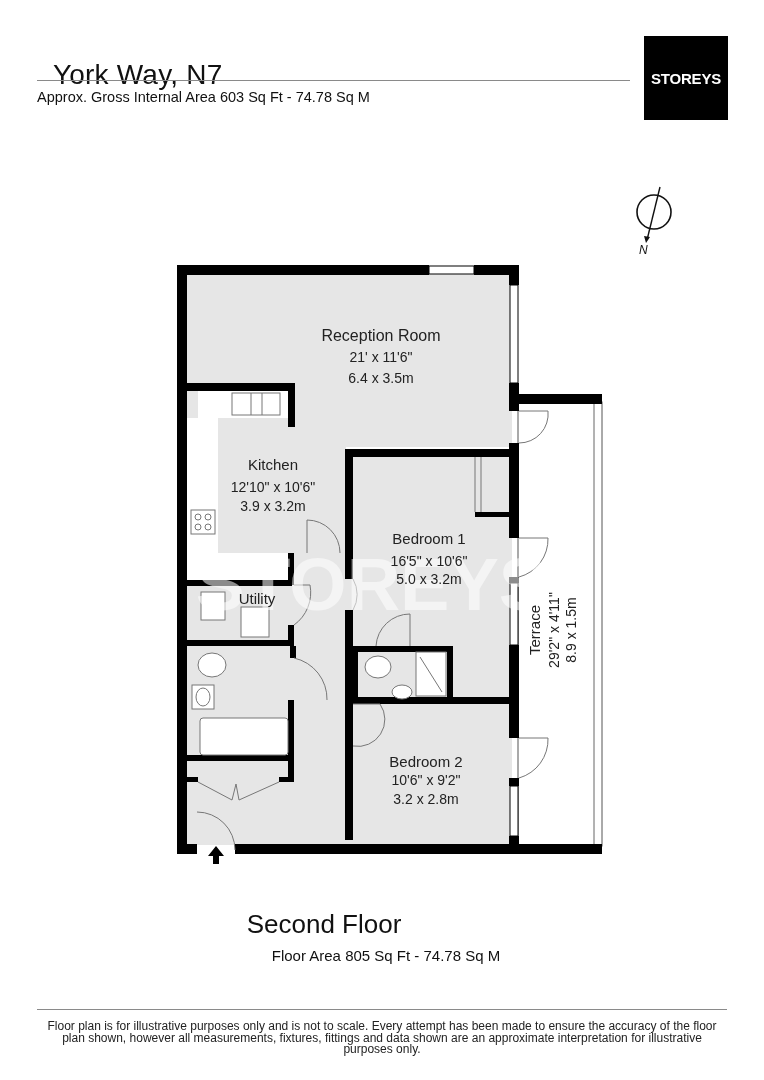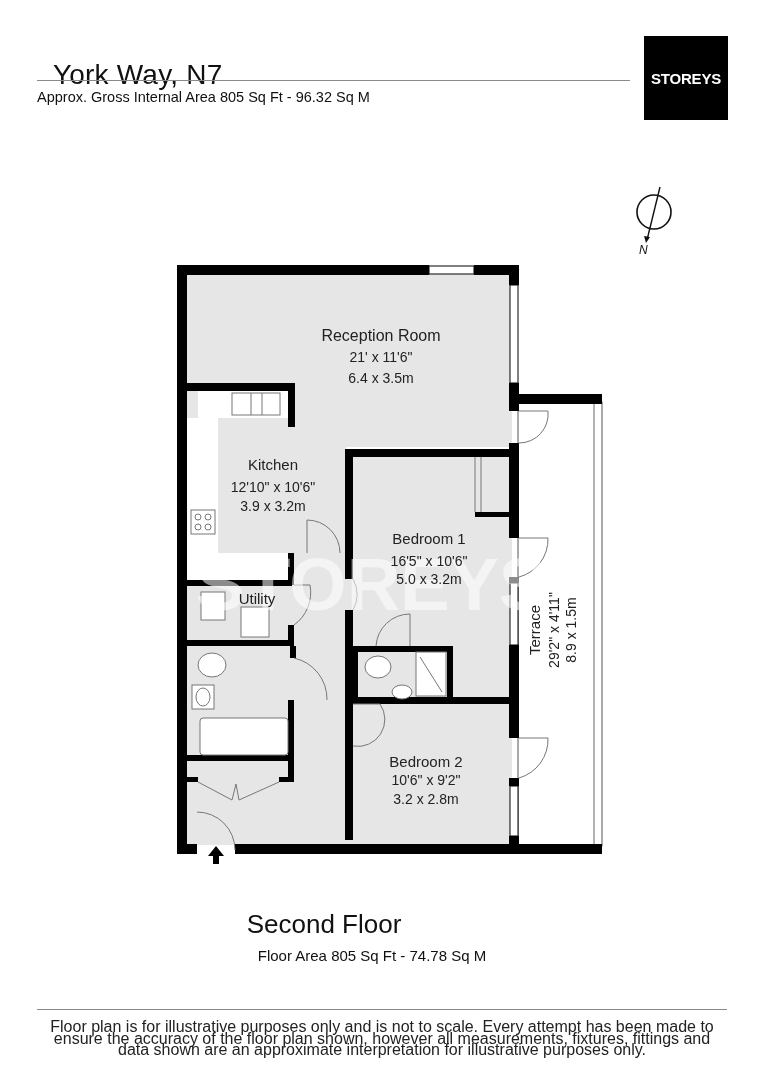--- a/index.html
+++ b/index.html
@@ -5,30 +5,30 @@
   html, body { margin: 0; padding: 0; background: #ffffff; }
   body { width: 764px; height: 1080px; position: relative; overflow: hidden;
          font-family: "Liberation Sans", "DejaVu Sans", sans-serif; color: #111; }
   .title { position: absolute; left: 37px; top: 42px; font-size: 28px; line-height: 34px; margin: 16px; font-weight: normal; letter-spacing: 0.2px; }
   .title-rule { position: absolute; left: 37px; top: 80px; width: 593px; height: 1px; background: #8a8a8a; }
   .subtitle { position: absolute; left: 37px; top: 88px; font-size: 14.5px; line-height: 18px; }
   .logo { position: absolute; left: 644px; top: 36px; width: 84px; height: 84px; background: #000; color: #fff;
           display: flex; align-items: center; justify-content: center; font-weight: bold; font-size: 15px; letter-spacing: -0.2px; }
   .plan { position: absolute; left: 0; top: 0; }
   .floor-name { position: absolute; left: 0; width: 648px; top: 908px; text-align: center; font-size: 26px; line-height: 32px; }
-  .floor-area { position: absolute; left: 0; width: 656px; top: 946px; text-align: center; font-size: 15px; line-height: 20px; padding-left: 44px; }
+  .floor-area { position: absolute; left: 14px; width: 656px; top: 946px; text-align: center; font-size: 15px; line-height: 20px; padding-left: 44px; }
   .footer-rule { position: absolute; left: 37px; top: 1009px; width: 690px; height: 1px; background: #8a8a8a; }
-  .disclaimer { position: absolute; left: 40px; width: 684px; top: 1021px; text-align: center; font-size: 16px; line-height: 11.5px; color: #222; }
+  .disclaimer { position: absolute; left: 40px; width: 684px; top: 1021px; text-align: center; font-size: 12px; line-height: 11.5px; color: #222; }
 </style>
 </head>
 <body>
 
 <h1 class="title">York Way, N7</h1>
 <div class="title-rule"></div>
-<div class="subtitle">Approx. Gross Internal Area 805 Sq Ft - 96.32 Sq M</div>
+<div class="subtitle">Approx. Gross Internal Area 603 Sq Ft - 74.78 Sq M</div>
 <div class="logo">
     <span>STOREYS</span>
   </div>
 
 <svg class="plan" width="764" height="900" viewBox="0 0 764 900" xmlns="http://www.w3.org/2000/svg">
 
   <g>
     <circle cx="654" cy="212" r="17" fill="none" stroke="#111" stroke-width="1.6"></circle>
     <line x1="660" y1="187" x2="647" y2="240" stroke="#111" stroke-width="1.4"></line>
     <polygon points="644,236 650,237 646,243" fill="#111"></polygon>

